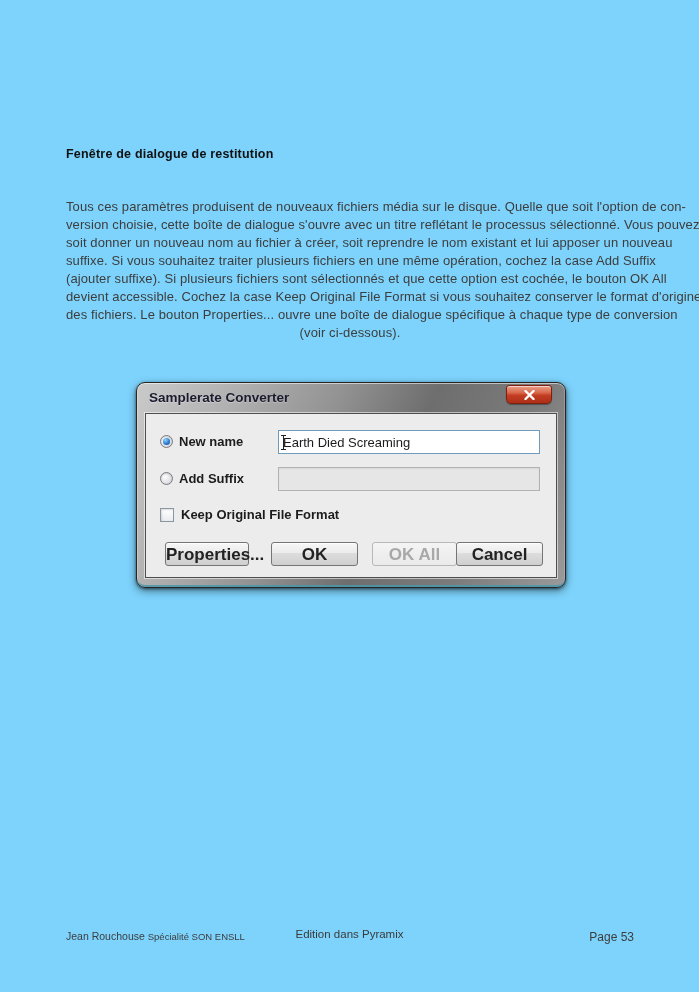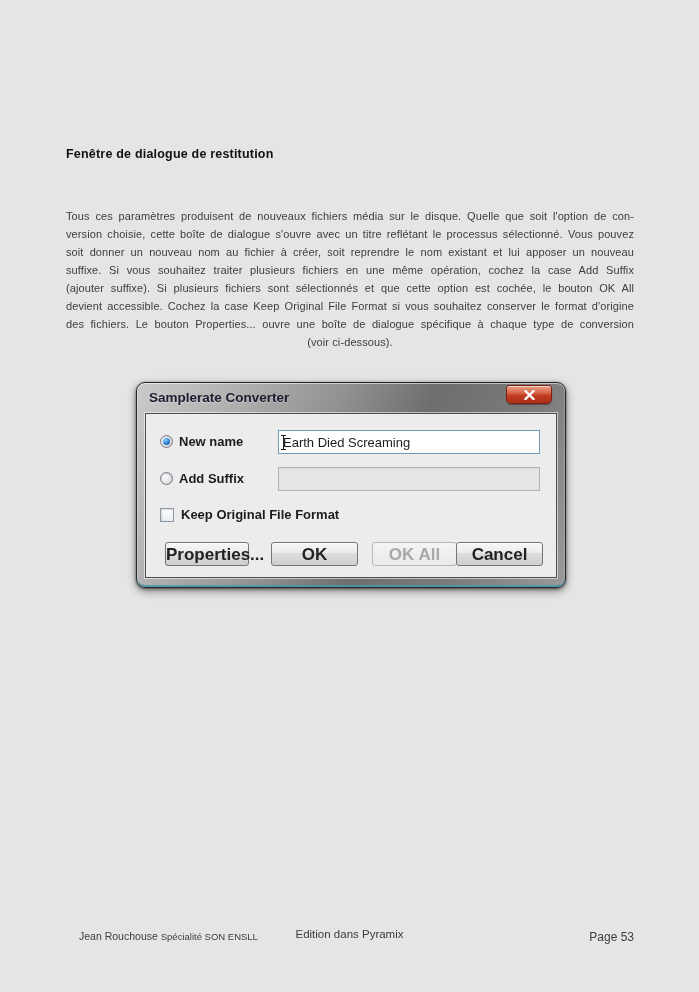--- a/index.html
+++ b/index.html
@@ -3,39 +3,39 @@
 <meta charset="utf-8">
 <style>
   * { margin: 0; padding: 0; box-sizing: border-box; }
   html, body { background: #ffffff; }
   body { font-family: "Liberation Sans", sans-serif; }
 
   .page {
     position: relative;
     width: 699px;
     height: 992px;
-    background: #e5e5e5;
+    background: #7dd3fc;
     overflow: hidden;
   }
 
   
   .doc-heading {
     position: absolute;
     left: 66px; top: 147px;
     font-size: 12.5px;
     font-weight: bold;
     color: #111111;
     letter-spacing: 0.2px;
   }
 
   .doc-paragraph {
     position: absolute;
-    left: 66px; top: 207px;
+    left: 66px; top: 198px;
     width: 568px;
-    font-size: 11px;
+    font-size: 13px;
     color: #3d3d3d;
     letter-spacing: 0.1px;
   }
   .doc-paragraph .jline {
     text-align: justify;
     text-align-last: justify;
     height: 18px;
     line-height: 18px;
     white-space: nowrap;
   }
@@ -52,21 +52,20 @@
     font-size: 11.5px;
     color: #3a3a3a;
   }
 
   
   .footer-left {
     position: absolute;
     left: 66px; top: 930px;
     font-size: 10.5px;
     color: #3d3d3d;
-    margin-left: 13px;
   }
   .footer-left .specialty { font-size: 9.5px; }
   .footer-center {
     position: absolute;
     left: 0; right: 0; top: 928px;
     text-align: center;
     font-size: 11.5px;
     color: #3a3a3a;
   }
   .footer-right {

